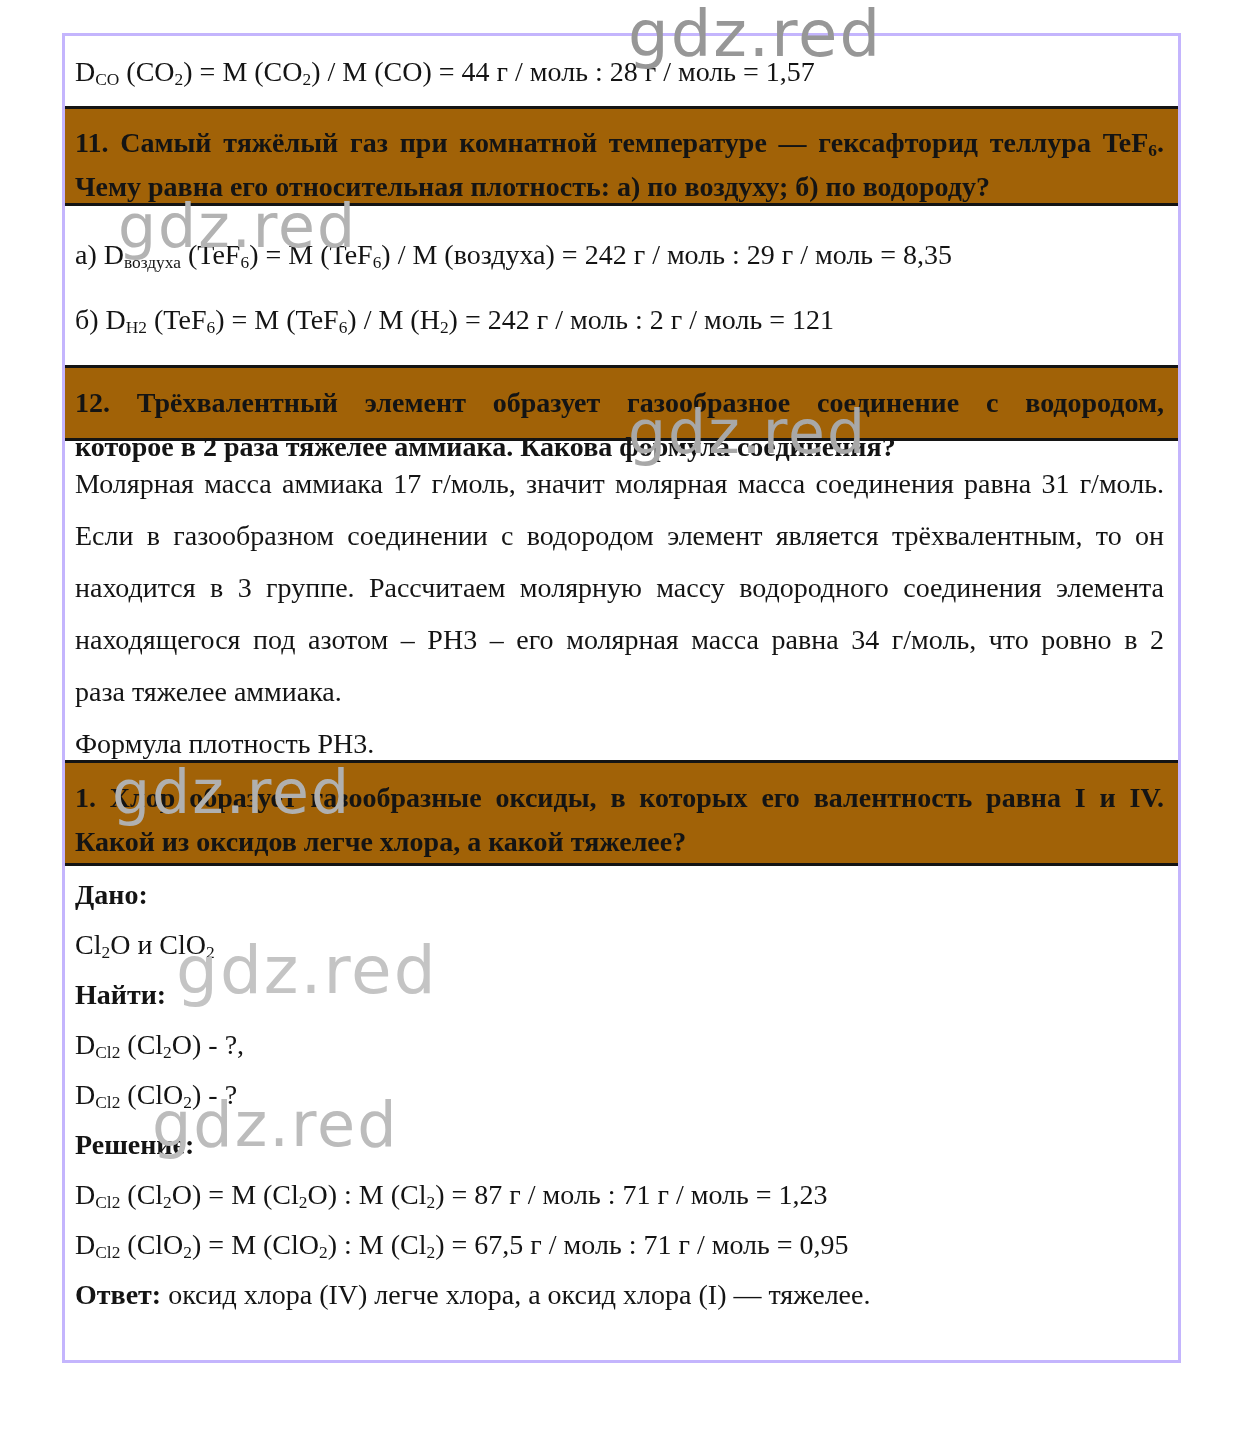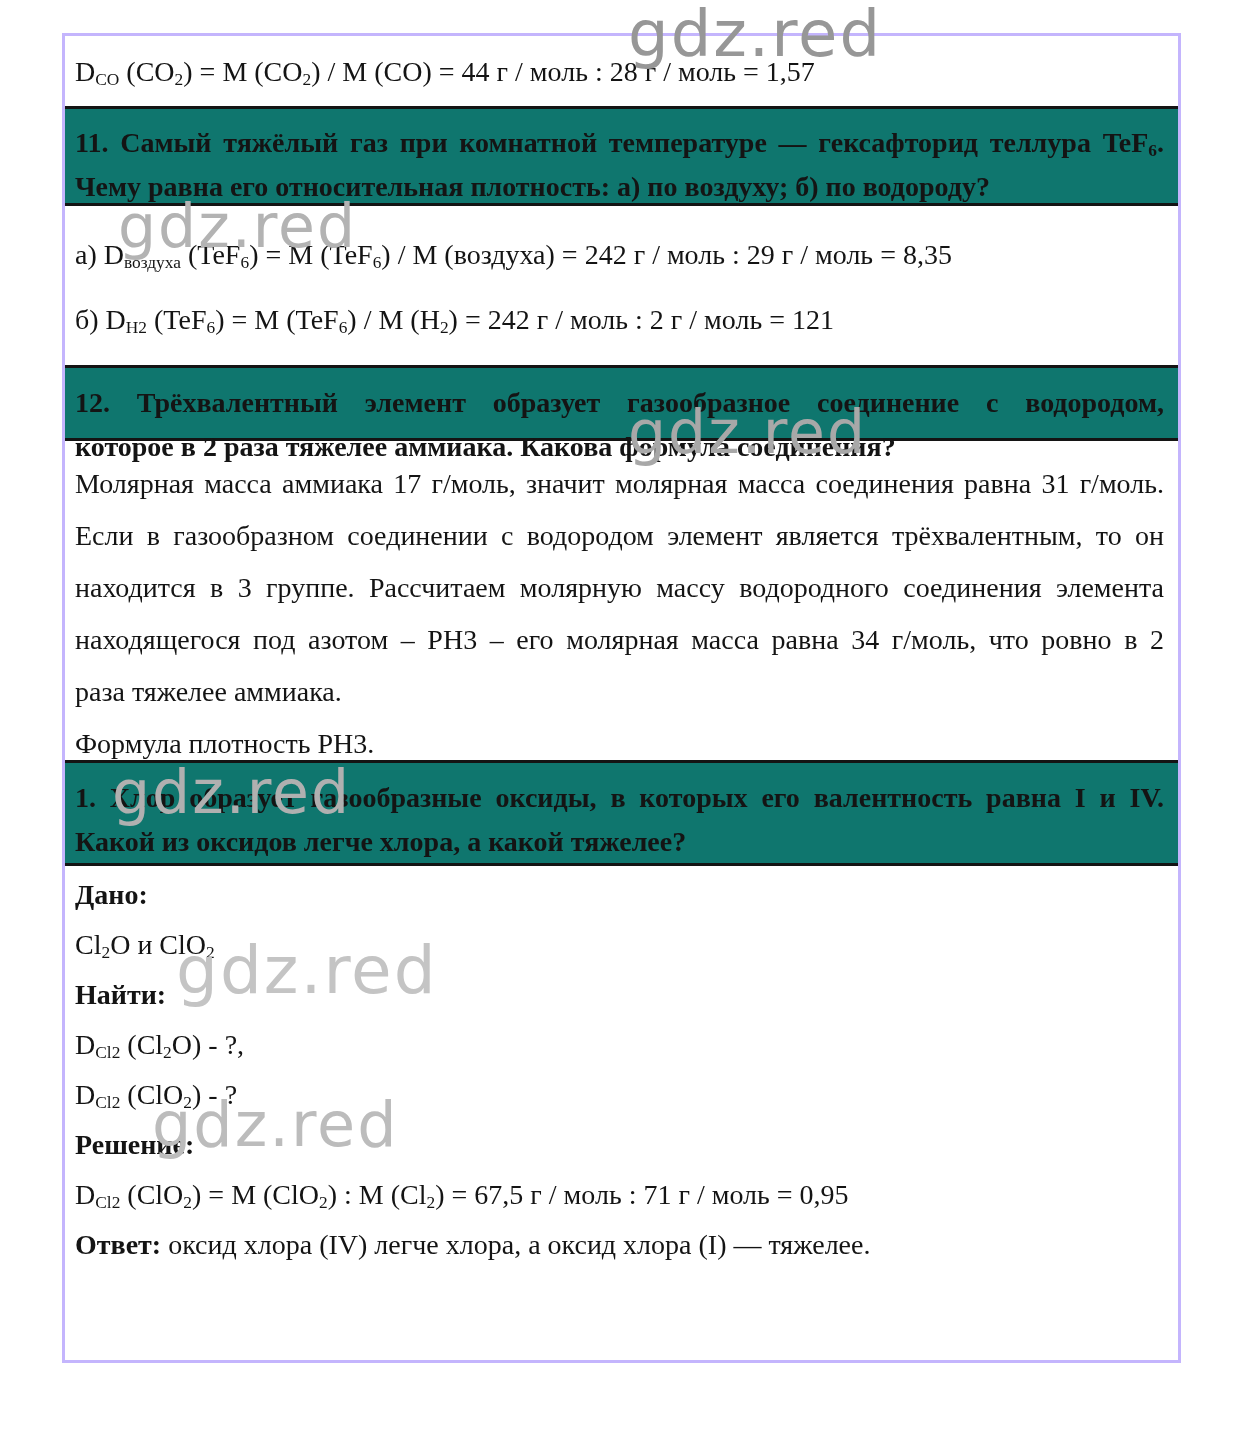--- a/index.html
+++ b/index.html
@@ -7,21 +7,21 @@
        font-family:"Liberation Serif",serif;}
 
   
   .doc-table{
     position:absolute;left:62px;top:33px;width:1119px;height:1330px;
     border:3px solid #c4b5fd;background:#ffffff;box-sizing:border-box;
     z-index:1;
   }
   .row{box-sizing:border-box;padding:0 14px 0 10px;position:relative;}
   .row + .row{border-top:3px solid #141414;}
-  .row.question{background:#0f766e;font-weight:bold;}
+  .row.question{background:#a16207;font-weight:bold;}
   .line{
     font-family:"Liberation Serif",serif;font-size:28px;color:#141414;
     position:relative;z-index:3;white-space:normal;
   }
   .line.j{text-align:justify;text-align-last:justify;}
   sub{font-size:62%;vertical-align:-0.25em;line-height:0;}
 
   
   .row:nth-child(1){height:70px;padding-top:15px;}
   .row:nth-child(1) .line{line-height:42px;}
@@ -76,20 +76,21 @@
       <div class="line j">1. Хлор образует газообразные оксиды, в которых его валентность равна I и IV.</div>
       <div class="line">Какой из оксидов легче хлора, а какой тяжелее?</div>
     </div>
     <div class="row answer">
       <div class="line"><b>Дано:</b></div>
       <div class="line">Cl<sub>2</sub>O и ClO<sub>2</sub></div>
       <div class="line"><b>Найти:</b></div>
       <div class="line">D<sub>Cl2</sub> (Cl<sub>2</sub>O) - ?,</div>
       <div class="line">D<sub>Cl2</sub> (ClO<sub>2</sub>) - ?</div>
       <div class="line"><b>Решение:</b></div>
+      <div class="line">D<sub>Cl2</sub> (Cl<sub>2</sub>O) = M (Cl<sub>2</sub>O) : M (Cl<sub>2</sub>) = 87 г / моль : 71 г / моль = 1,23</div>
       <div class="line">D<sub>Cl2</sub> (ClO<sub>2</sub>) = M (ClO<sub>2</sub>) : M (Cl<sub>2</sub>) = 67,5 г / моль : 71 г / моль = 0,95</div>
       <div class="line"><b>Ответ:</b> оксид хлора (IV) легче хлора, а оксид хлора (I) — тяжелее.</div>
     </div>
   </div>
 
 <div>
     <div class="watermark" style="left: 628px; top: 2px; font-size: 64px; color: rgb(151, 151, 151);">gdz.red</div>
     <div class="watermark" style="left: 118px; top: 196px; font-size: 60px; color: rgb(179, 179, 179);">gdz.red</div>
     <div class="watermark" style="left: 628px; top: 402px; font-size: 60px; color: rgb(168, 168, 168);">gdz.red</div>
     <div class="watermark" style="left: 112px; top: 762px; font-size: 60px; color: rgb(176, 176, 176);">gdz.red</div>

